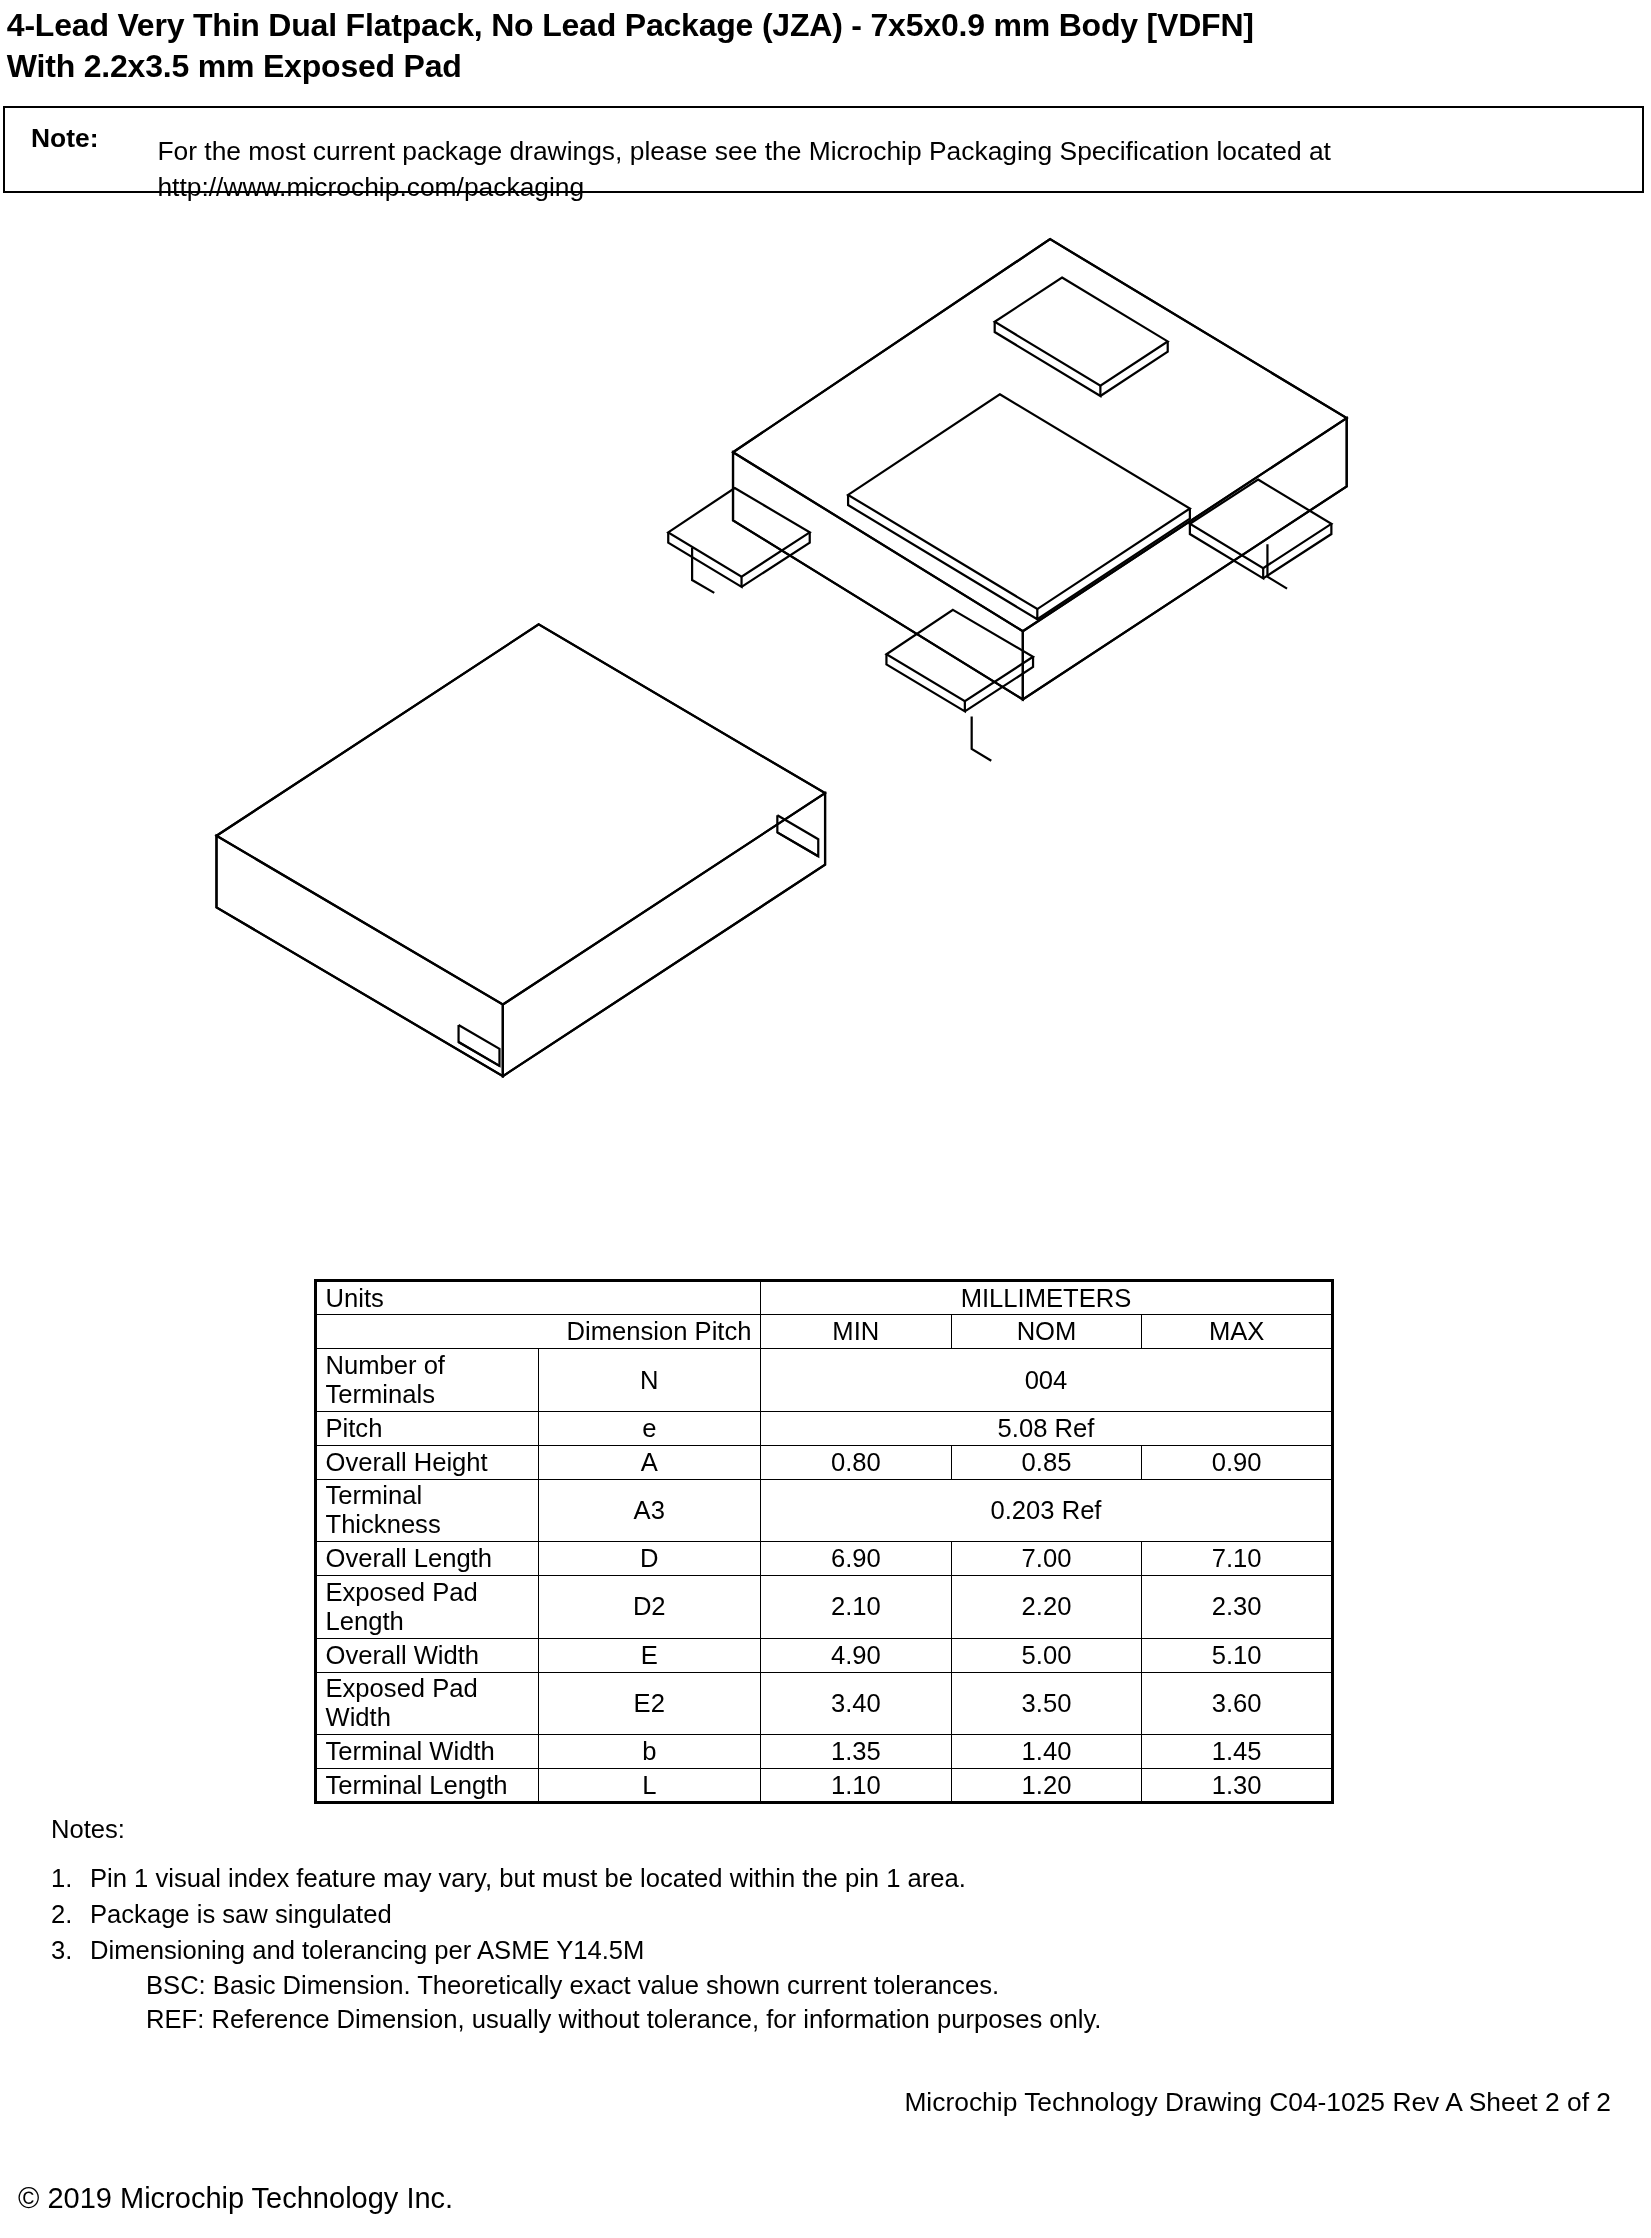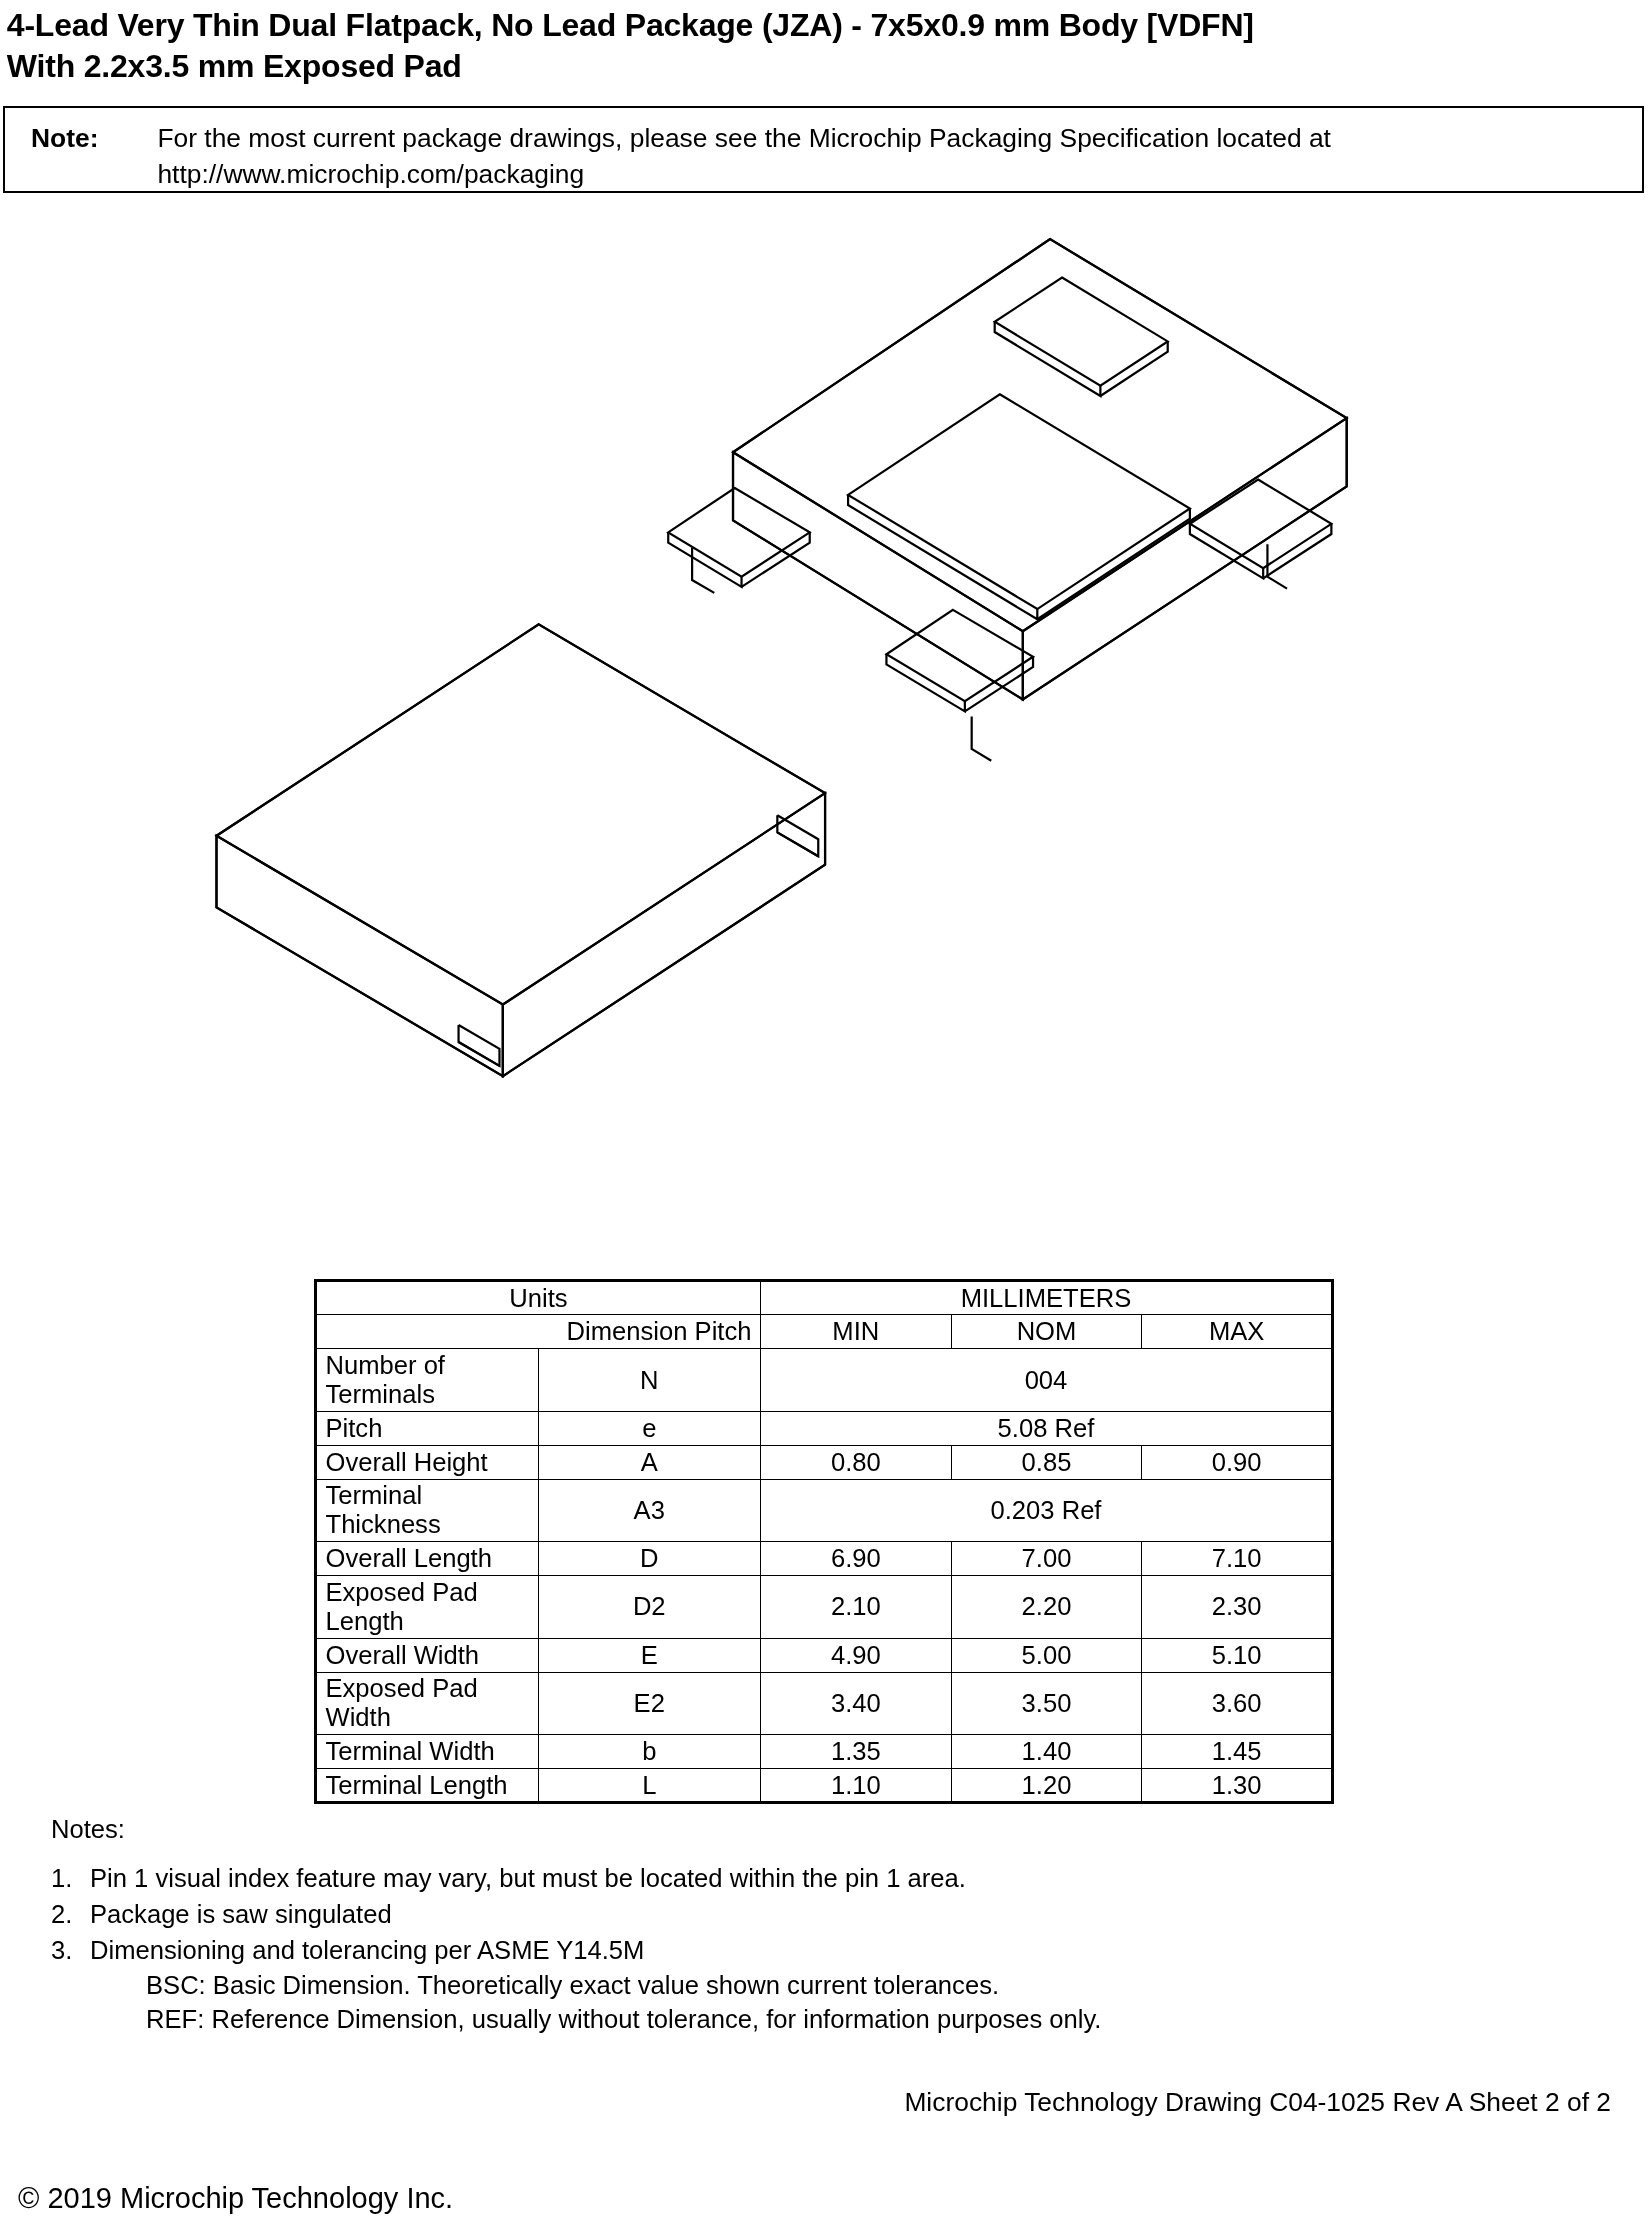--- a/index.html
+++ b/index.html
@@ -49,21 +49,21 @@
     position: absolute;
     left: 25.6px;
     top: 12px;
     font-size: 26.4px;
     font-weight: bold;
     line-height: 36px;
   }
   #note-text {
     position: absolute;
     left: 152px;
-    top: 12px;
+    top: 25px;
     font-size: 26.4px;
     line-height: 36px;
   }
   .note-row { white-space: nowrap; }
 
   
   #drawing-area {
     position: absolute;
     left: 0;
     top: 205px;
@@ -242,21 +242,21 @@
     </g>
 
   </svg>
 </div>
 
 <div id="dim-table-wrap">
   <table id="dim-table">
     <tbody>
 
       <tr class="outer-top">
-        <td class="c-desc hdr-label outer-left" colspan="2" style="text-align:center;">Units</td>
+        <td class="c-desc hdr-label outer-left" colspan="2" style="text-align:left;">Units</td>
         <td class="hdr-units outer-right" colspan="3">MILLIMETERS</td>
       </tr>
 
       <tr>
         <td class="c-desc hdr-label outer-left" colspan="2" style="text-align:right;">Dimension Pitch</td>
         <td class="c-min">MIN</td>
         <td class="c-nom">NOM</td>
         <td class="c-max outer-right">MAX</td>
       </tr>
 

